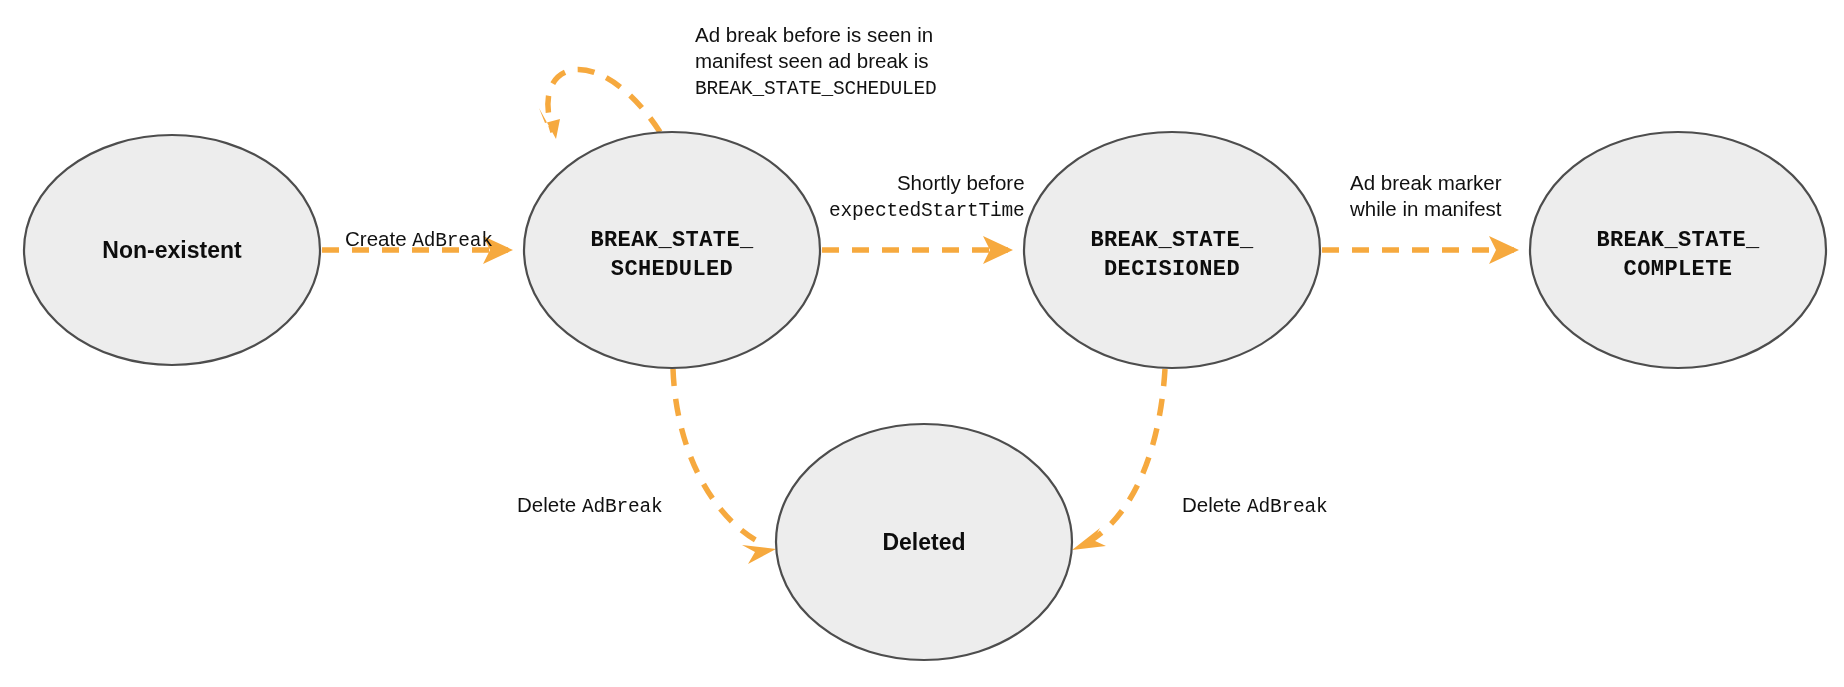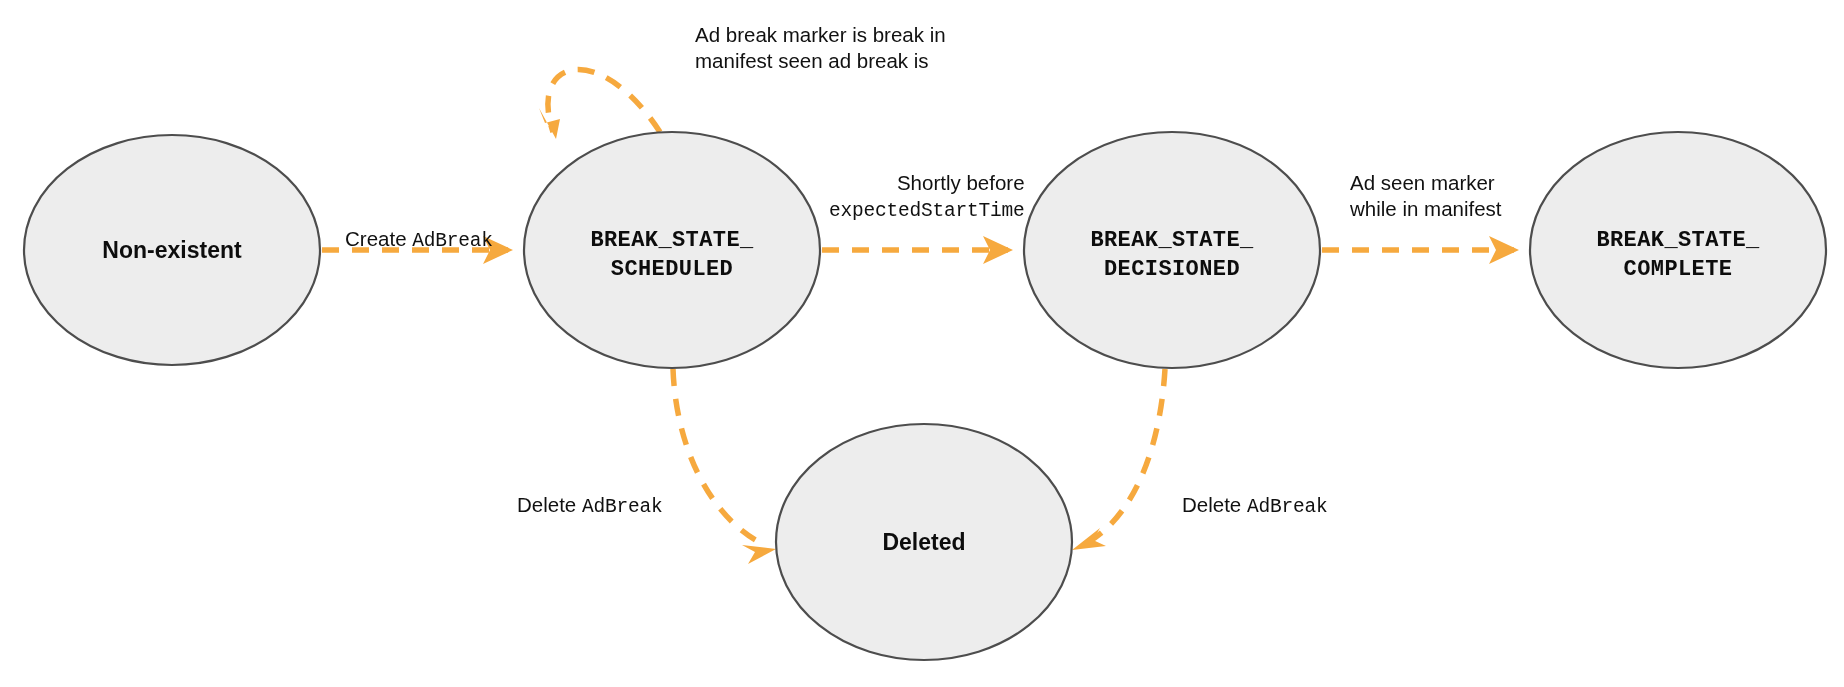--- a/index.html
+++ b/index.html
@@ -131,23 +131,23 @@
 
     <g>
       <ellipse class="node-ellipse" cx="924" cy="542" rx="148" ry="118"></ellipse>
       <text class="node-label" x="924" y="544">Deleted</text>
     </g>
 
   </svg>
 
   <div class="lbl-div" style="left:345px; top:190px;margin-top:36px;"><span>Create </span><span class="mono">AdBreak</span></div>
 
-  <div class="lbl-div" style="left:695px; top:22px;"><span>Ad break marker is break in</span><br><span>manifest seen ad break is</span><br></div>
+  <div class="lbl-div" style="left:695px; top:22px;"><span>Ad break before is seen in</span><br><span>manifest seen ad break is</span><br><span class="mono">BREAK_STATE_SCHEDULED</span></div>
 
   <div class="lbl-div" style="left:829px; top:170px;text-align:right;"><span>Shortly before</span><br><span class="mono">expectedStartTime</span></div>
 
-  <div class="lbl-div" style="left:1350px; top:170px;"><span>Ad seen marker</span><br><span>while in manifest</span></div>
+  <div class="lbl-div" style="left:1350px; top:170px;"><span>Ad break marker</span><br><span>while in manifest</span></div>
 
   <div class="lbl-div" style="left:517px; top:492px;"><span>Delete </span><span class="mono">AdBreak</span></div>
 
   <div class="lbl-div" style="left:1182px; top:492px;"><span>Delete </span><span class="mono">AdBreak</span></div>
 
 </div>
 
 </body></html>

